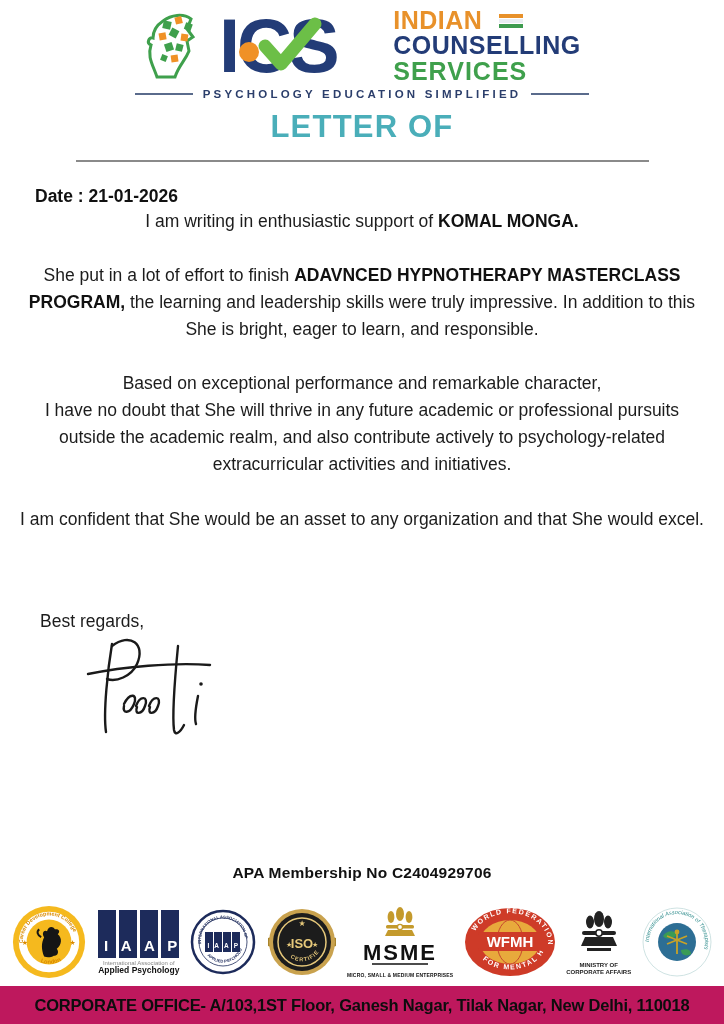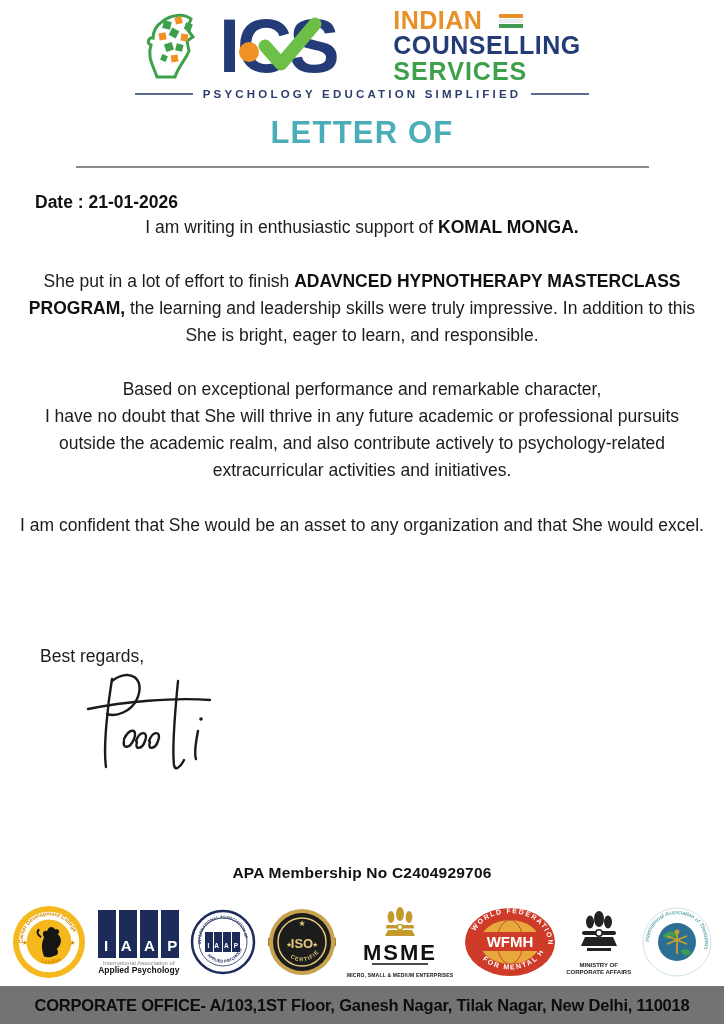--- a/index.html
+++ b/index.html
@@ -16,43 +16,43 @@
   .brand-l3{color:#3FA04C;font-weight:800;font-size:25px;letter-spacing:1px;}
   .flag{display:inline-block;width:24px;height:14px;}
   .flag div{height:4px;}
   .flag .f1{background:#E8912A;margin-bottom:1px;}
   .flag .f2{background:#e9edf2;margin-bottom:1px;}
   .flag .f3{background:#3E9B4F;}
   .tagline-row{display:flex;align-items:center;gap:10px;margin-top:2px;}
   .tag-dash{width:58px;height:2px;background:#5a6b8c;}
   .tagline{color:#2b3e6b;font-weight:700;font-size:11.5px;letter-spacing:3.2px;}
   
-  .title{margin-top:8px;text-align:center;color:#4AAEB9;font-weight:800;
+  .title{margin-top:2px;text-align:center;color:#4AAEB9;font-weight:800;
          font-size:31px;letter-spacing:1.2px;line-height:1.6;}
   .rule{width:573px;height:2px;background:#8a8a8a;margin:8px auto 0;}
   
   .date{margin:24px 0 0 35px;font-weight:700;font-size:17.5px;color:#111;}
   .para{width:694px;margin:1px auto 0;text-align:center;font-size:17.5px;
         line-height:1.55;color:#1c1c1c;}
   .para + .para{margin-top:27px;}
   .para b{font-weight:700;color:#111;}
-  .closing{margin:107px 0 0 40px;font-size:17.5px;color:#1c1c1c;}
+  .closing{margin:78px 0 0 40px;font-size:17.5px;color:#1c1c1c;}
   .signature{margin:0 0 0 78px;}
   
   .apa{position:absolute;bottom:142px;left:0;width:100%;text-align:center;
        font-weight:700;font-size:15.5px;color:#111;letter-spacing:.2px;}
   .logo-strip{position:absolute;bottom:38px;left:0;right:0;height:88px;
               display:flex;align-items:center;justify-content:space-evenly;padding:0 2px;}
   .logo-item{display:flex;flex-direction:column;align-items:center;line-height:1.05;}
   .cap-who{width:70px;text-align:center;font-weight:700;font-size:8.5px;color:#3D7FB4;margin-top:1px;}
   .cap-iaap1{font-size:6px;color:#888;margin-top:1px;}
   .cap-iaap2{font-size:8.5px;font-weight:700;color:#111;}
   .cap-msme{font-size:5px;font-weight:700;color:#111;margin-top:1px;letter-spacing:.2px;}
   .cap-mca{font-size:6px;font-weight:700;color:#222;text-align:center;margin-top:1px;}
-  .address-bar{position:absolute;bottom:0;left:0;width:100%;height:38px;background:#737373;
+  .address-bar{position:absolute;bottom:0;left:0;width:100%;height:38px;background:#be185d;
                display:flex;align-items:center;justify-content:center;
                font-weight:700;font-size:16.5px;color:#0d0d0d;letter-spacing:-.2px;}
 </style>
 </head>
 <body>
 
 
 
 
 <div class="header">

